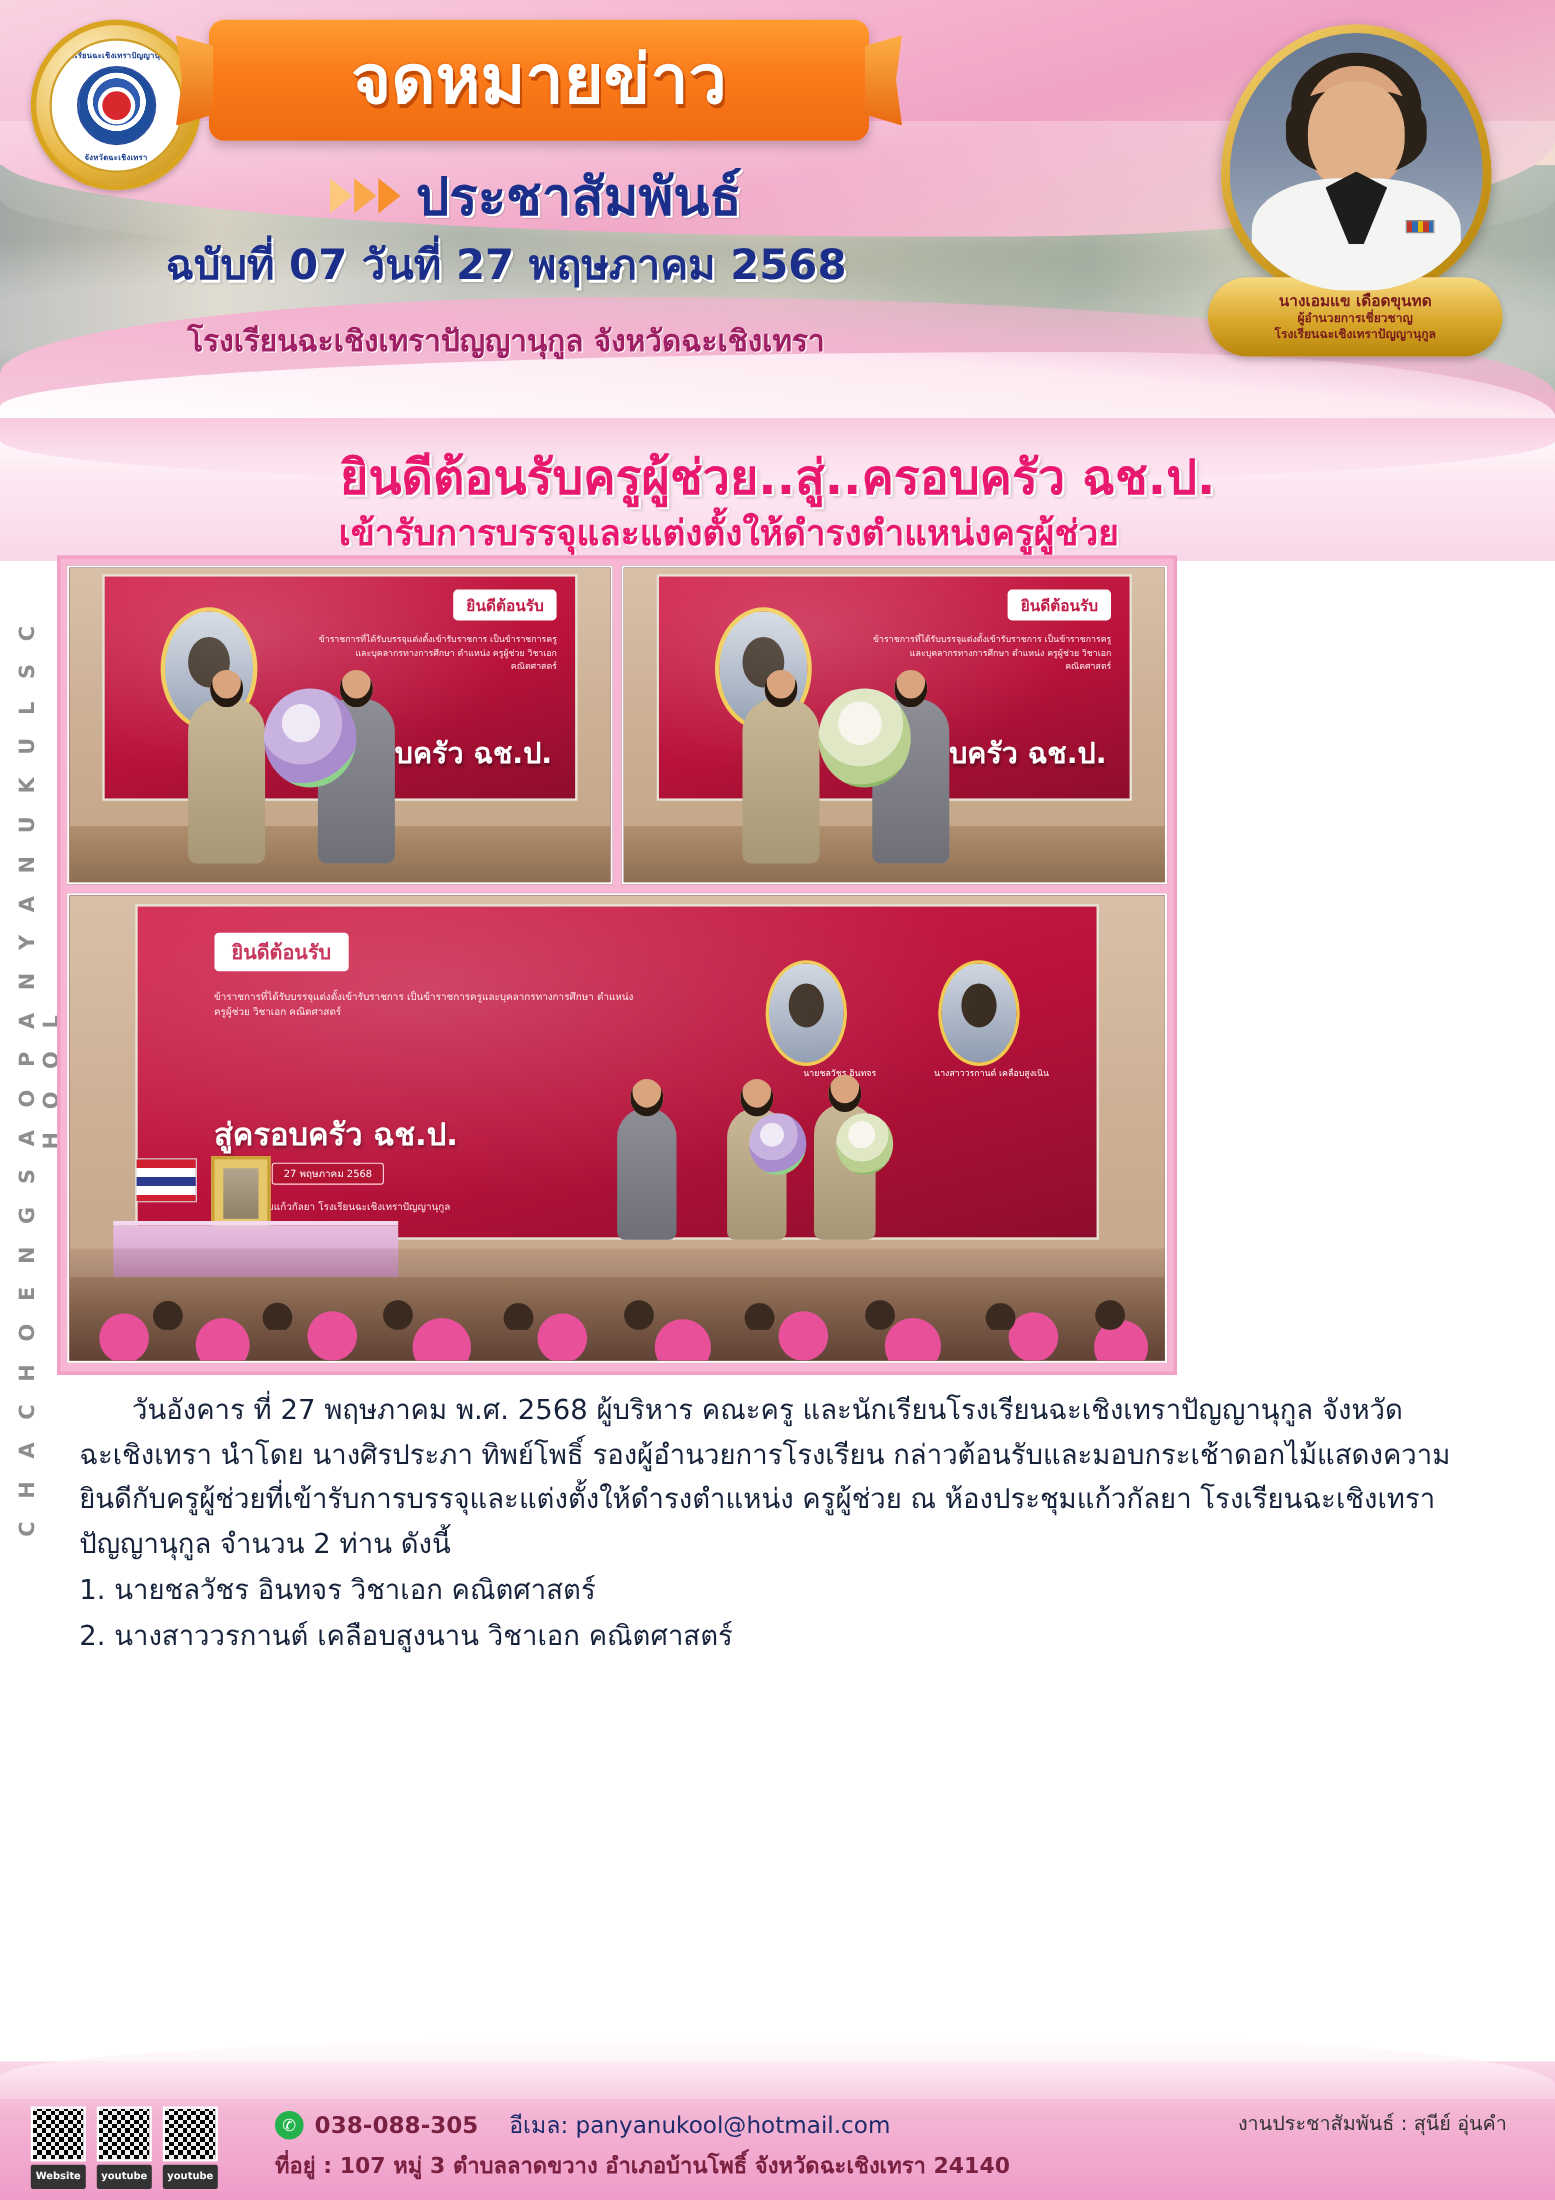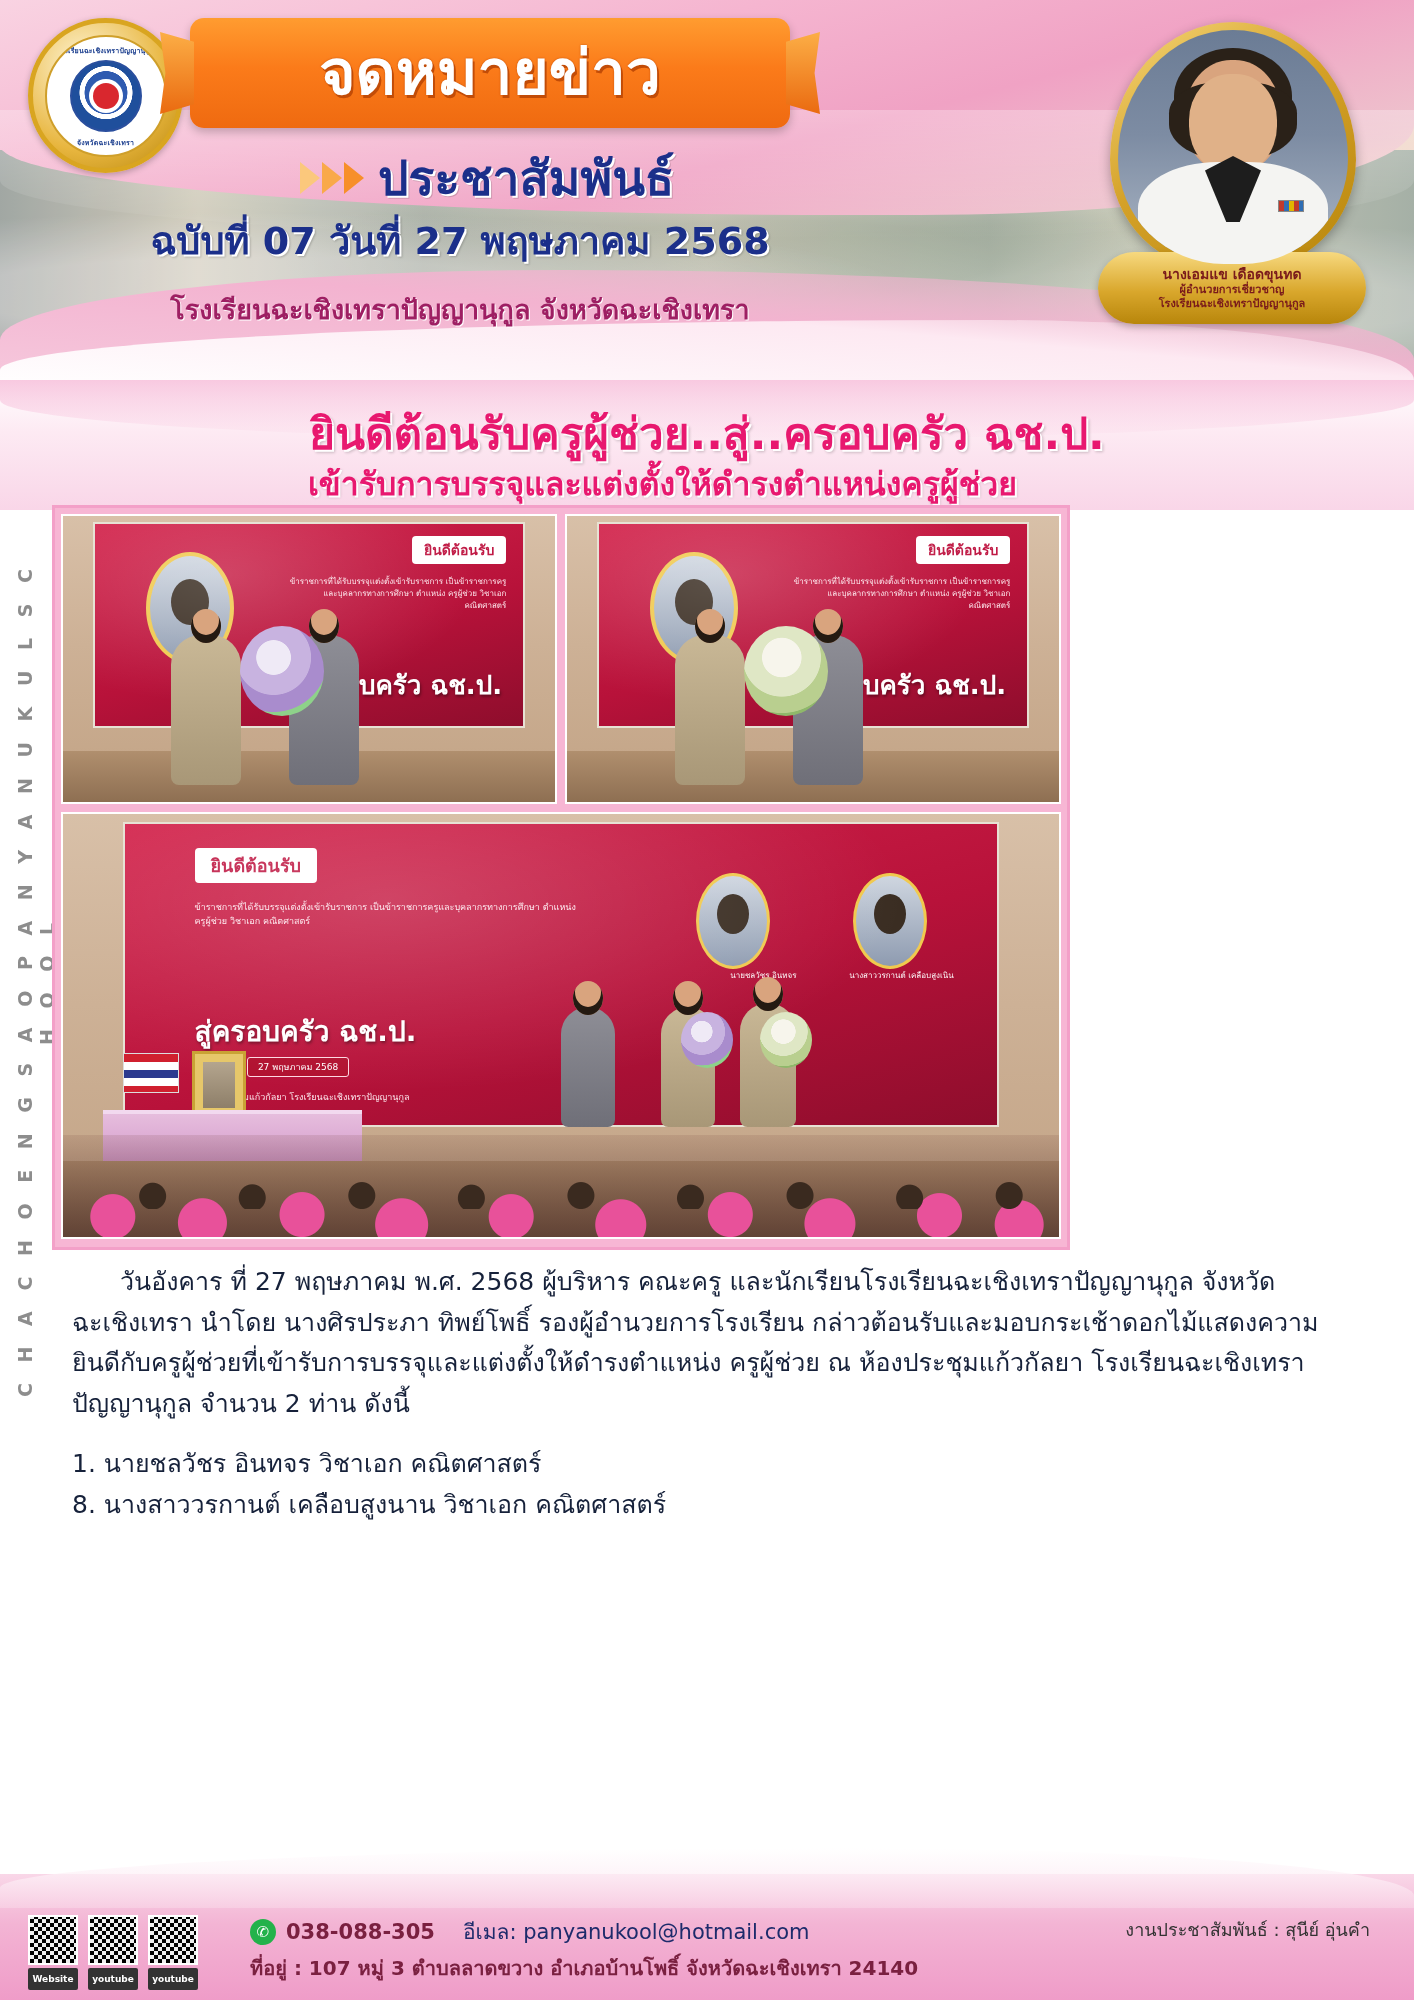--- a/index.html
+++ b/index.html
@@ -444,21 +444,21 @@
   .oval-cap.b { right:5%; }
 
   
   .body-text {
     position:absolute; left:72px; top:1262px;
     width:1280px;
     font-size:25px; line-height:1.62; color:#16213a;
   }
   .body-text p { margin:0; }
   .body-text .indent { text-indent:48px; }
-  .body-list { margin-top:20px; }
+  .body-list { margin-top:2px; }
 
   
   .footer {
     position:absolute; left:0; bottom:0; width:1414px; height:126px;
     background: linear-gradient(180deg,#f9d7e8 0%, #f3b4d4 40%, #ef9cc8 100%);
   }
   .footer .wave {
     position:absolute; left:0; top:-26px; width:1414px; height:60px;
     background: linear-gradient(180deg, rgba(255,255,255,.85), rgba(249,215,232,.6));
     border-top-left-radius: 60% 40px;
@@ -642,21 +642,21 @@
         <div class="audience"></div>
       </div>
     </div>
 
   </div>
 
   <div class="body-text">
     <p class="indent">วันอังคาร ที่ 27 พฤษภาคม พ.ศ. 2568 ผู้บริหาร คณะครู และนักเรียนโรงเรียนฉะเชิงเทราปัญญานุกูล จังหวัดฉะเชิงเทรา   นำโดย  นางศิรประภา  ทิพย์โพธิ์  รองผู้อำนวยการโรงเรียน   กล่าวต้อนรับและมอบกระเช้าดอกไม้แสดงความยินดีกับครูผู้ช่วยที่เข้ารับการบรรจุและแต่งตั้งให้ดำรงตำแหน่ง ครูผู้ช่วย ณ ห้องประชุมแก้วกัลยา  โรงเรียนฉะเชิงเทราปัญญานุกูล  จำนวน 2 ท่าน  ดังนี้</p>
     <div class="body-list">
       <p>1. นายชลวัชร   อินทจร      วิชาเอก คณิตศาสตร์</p>
-      <p>8. นางสาววรกานต์  เคลือบสูงนาน  วิชาเอก คณิตศาสตร์</p>
+      <p>2. นางสาววรกานต์  เคลือบสูงนาน  วิชาเอก คณิตศาสตร์</p>
     </div>
   </div>
 
   <div class="footer">
     <div class="wave"></div>
 
     <div class="qr-group">
       <div class="qr-item">
         <div class="qr blue"></div>
         <div class="qr-label">Website</div>

